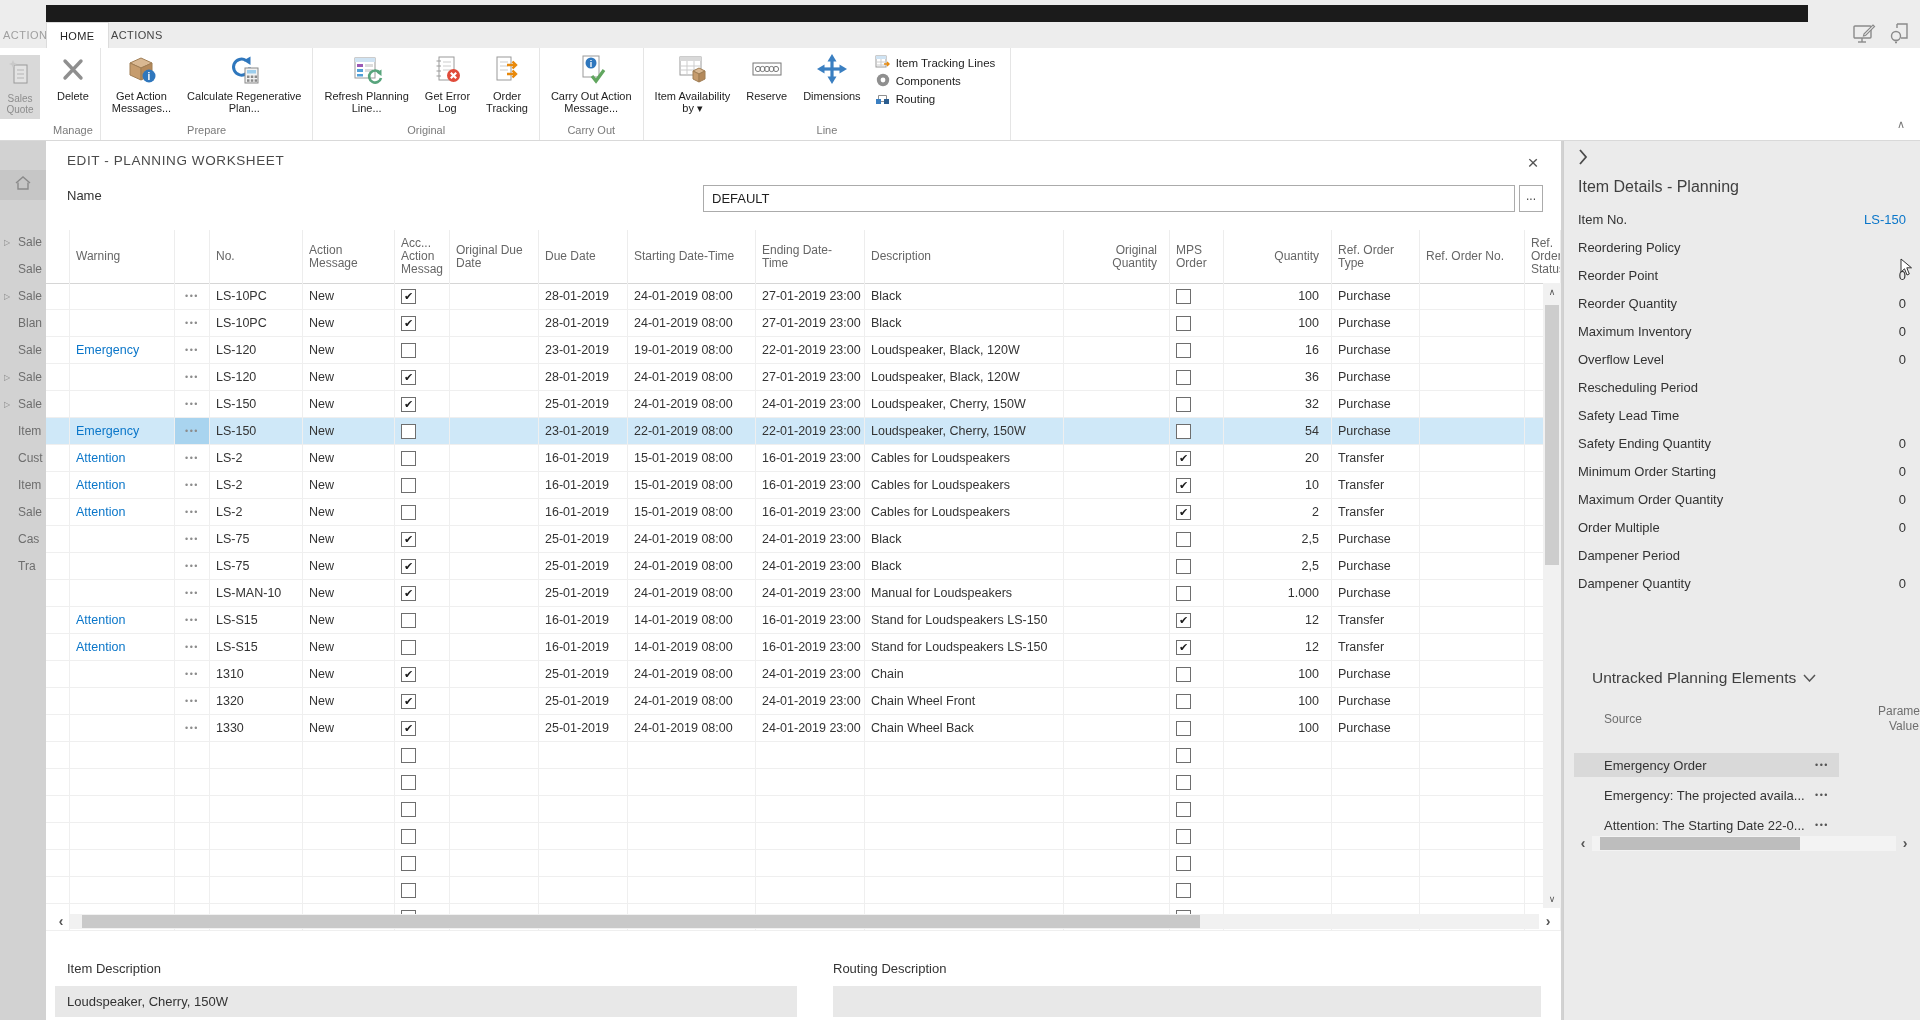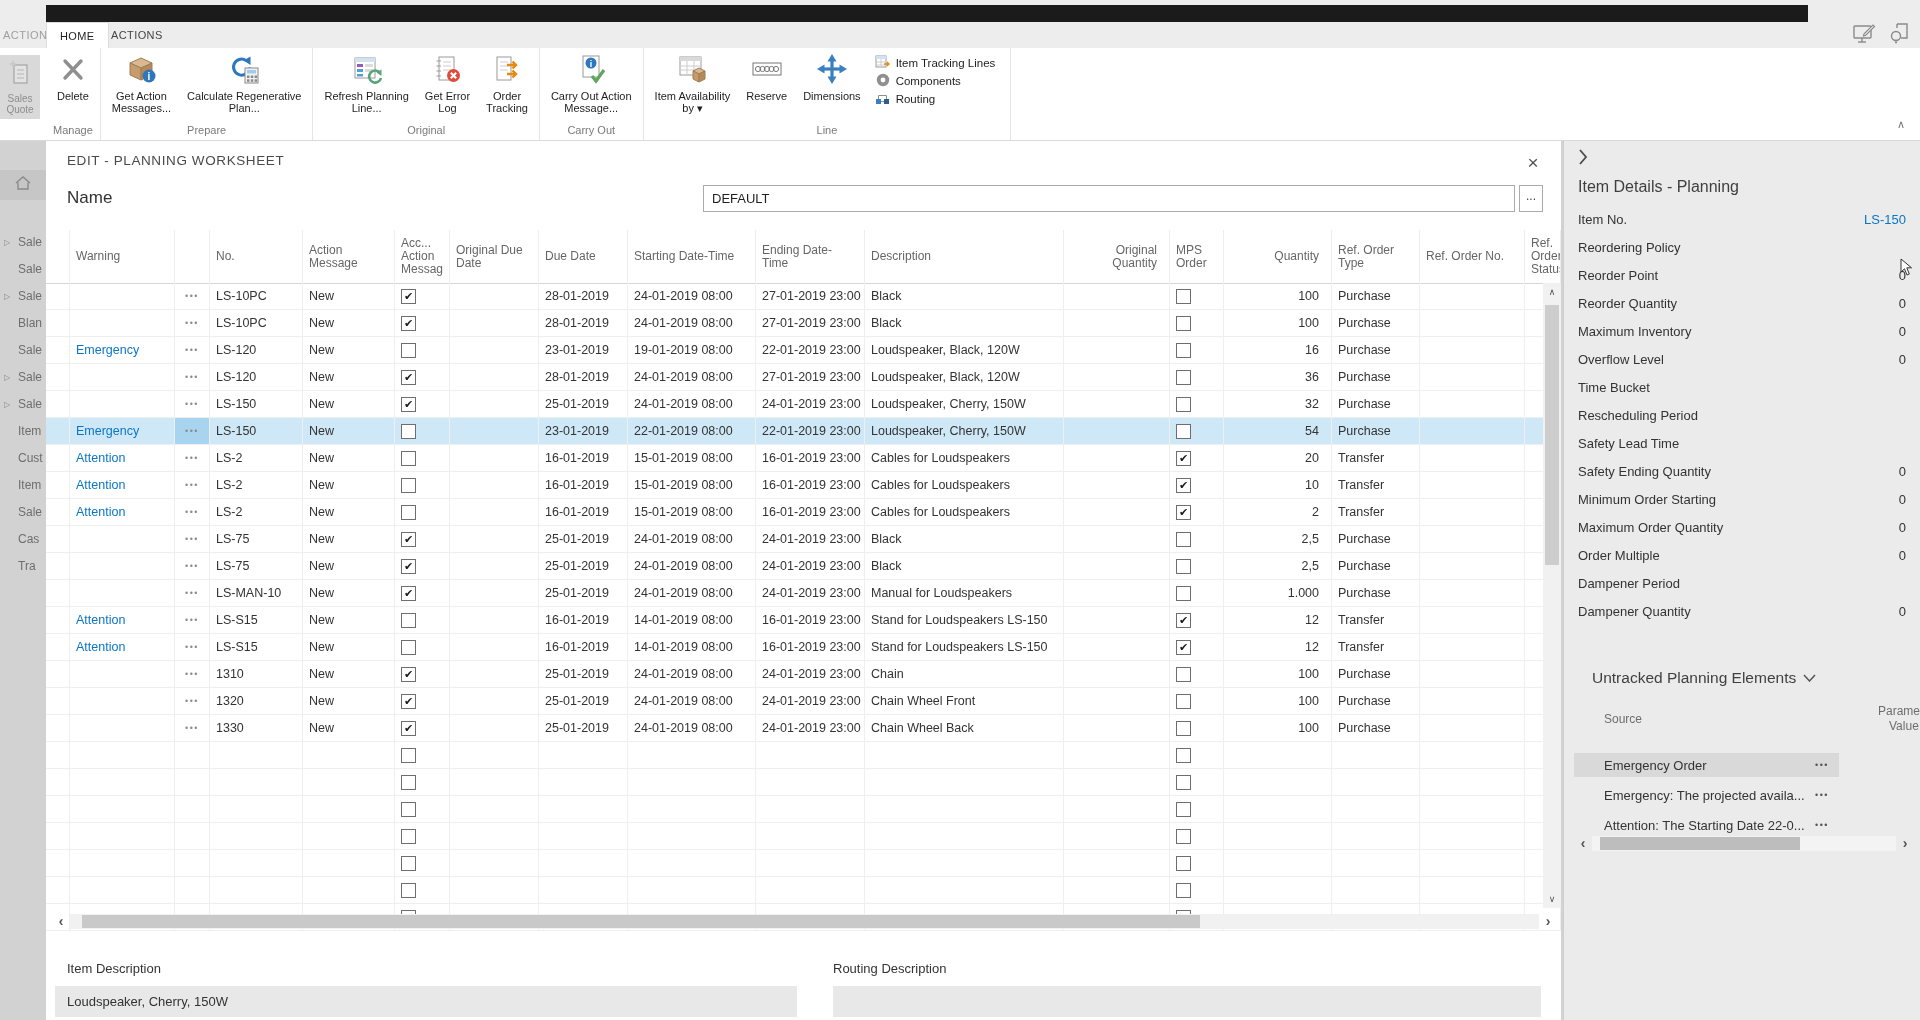--- a/index.html
+++ b/index.html
@@ -37,21 +37,21 @@
   .navitem{position:absolute;left:0;width:46px;height:20px;font-size:12px;color:#6e6e6e;
            white-space:nowrap;overflow:hidden;display:flex;align-items:center}
   .navitem .arr{width:14px;padding-left:4px;font-size:8px;color:#8a8a8a;flex:none}
   .navitem.noarr{padding-left:18px}
 
   
   #dialog{left:46px;top:141px;width:1515px;height:879px;background:#fff}
   #dlg-title{left:21px;top:12px;font-size:13.5px;color:#4a4a4a;letter-spacing:.6px}
   #dlg-close{left:1473px;top:8px;width:28px;height:28px;display:flex;align-items:center;justify-content:center;
              font-size:19px;color:#555}
-  #name-label{left:21px;top:47px;font-size:17px;color:#333}
+  #name-label{left:21px;top:47px;font-size:13px;color:#333}
   #name-input{left:657px;top:44px;width:812px;height:27px;border:1px solid #ababab;box-sizing:border-box;
               font-size:13px;padding:0 0 0 8px;color:#1f1f1f;font-family:"Liberation Sans",sans-serif}
   #assist-btn{left:1473px;top:44px;width:24px;height:27px;border:1px solid #ababab;box-sizing:border-box;
               background:#fff;display:flex;align-items:center;justify-content:center;font-size:12px;color:#444;padding-bottom:5px}
 
   
   #thead{left:0;top:89px;height:53px;display:flex;border-bottom:1px solid #d6d6d6}
   .hcell{box-sizing:border-box;height:53px;border-right:1px solid #ededed;padding:0 6px;
          display:flex;align-items:center;font-size:12px;color:#666;line-height:13px;
          white-space:pre-line;overflow:hidden}
@@ -1028,24 +1028,20 @@
       </div>
       <div class="fbrow">
         <span class="l">Maximum Inventory</span>
         <span class="v">0</span>
       </div>
       <div class="fbrow">
         <span class="l">Overflow Level</span>
         <span class="v">0</span>
       </div>
       <div class="fbrow">
-        <span class="l">Time Bucket</span>
-        <span class="v"></span>
-      </div>
-      <div class="fbrow">
         <span class="l">Rescheduling Period</span>
         <span class="v"></span>
       </div>
       <div class="fbrow">
         <span class="l">Safety Lead Time</span>
         <span class="v"></span>
       </div>
       <div class="fbrow">
         <span class="l">Safety Ending Quantity</span>
         <span class="v">0</span>

